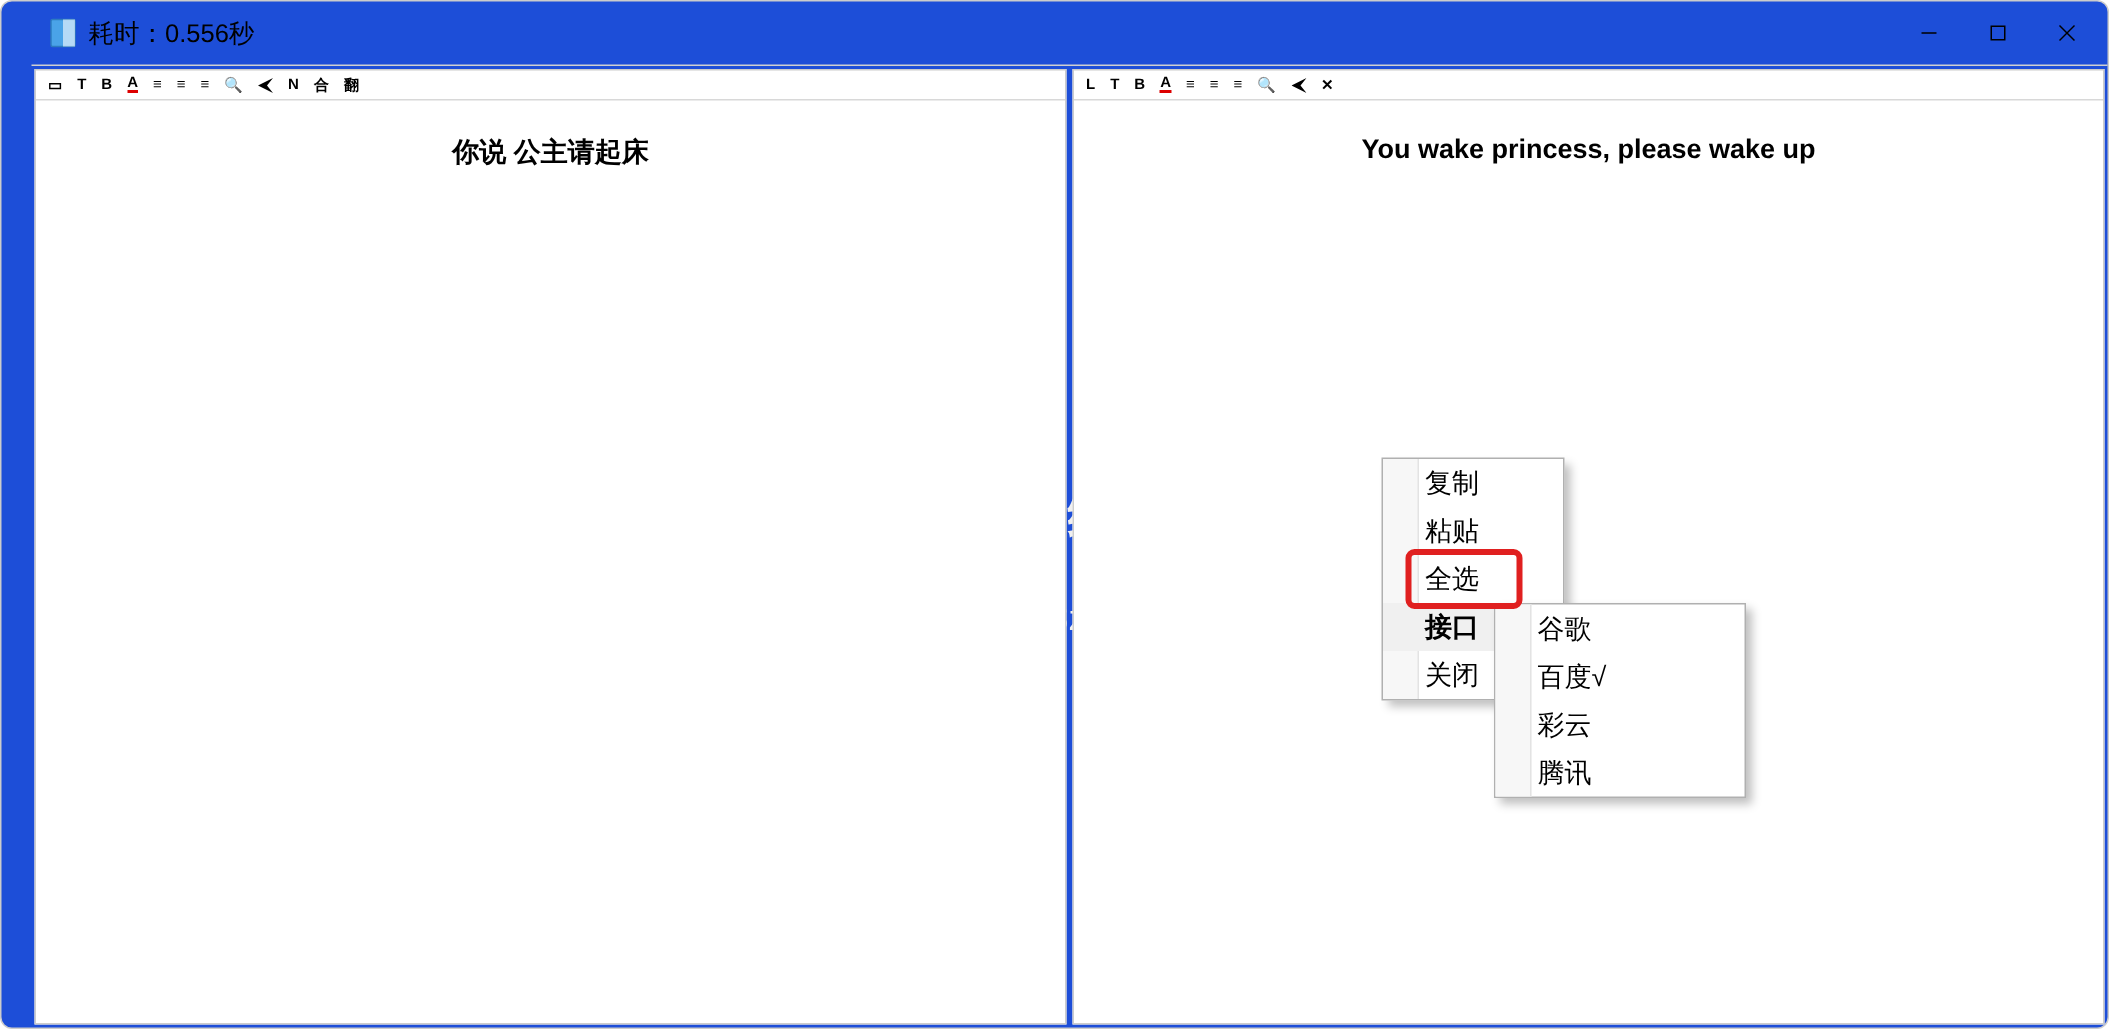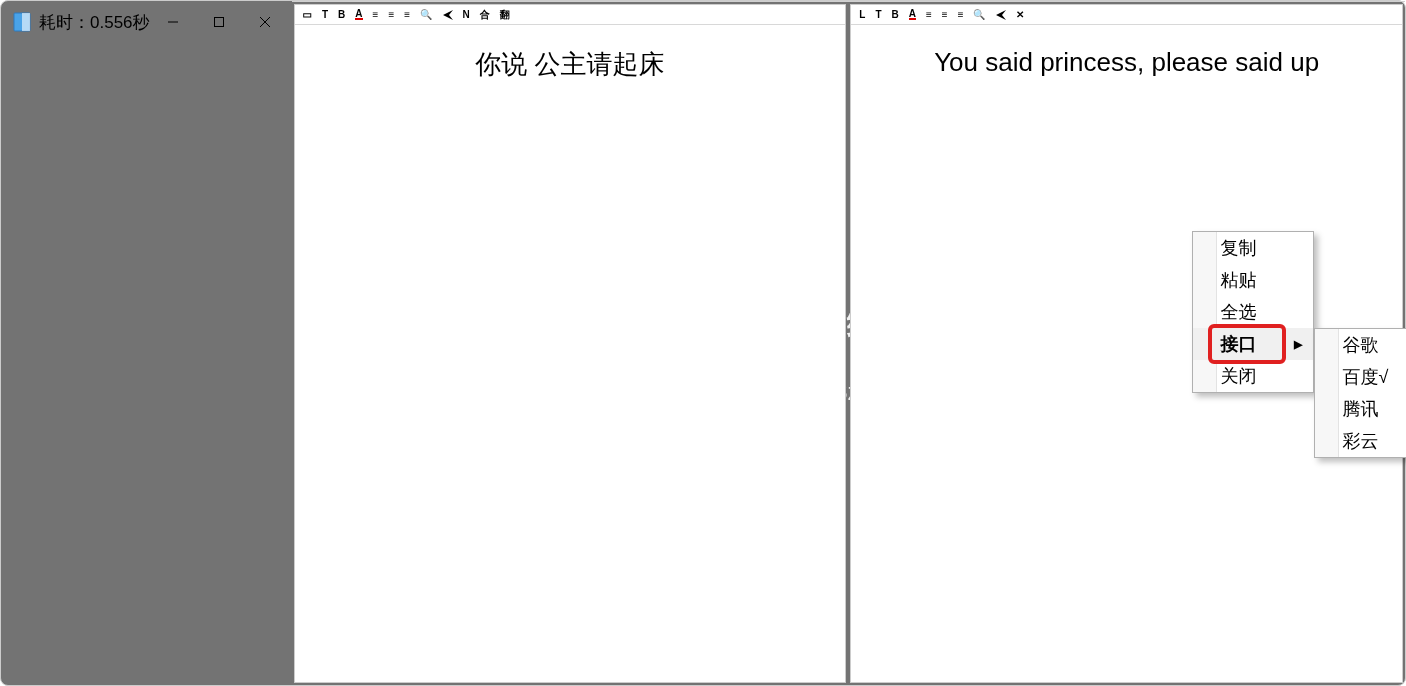--- a/index.html
+++ b/index.html
@@ -1,42 +1,42 @@
 <!DOCTYPE html>
 <html><head>
 <meta charset="utf-8">
 <style>
   * { box-sizing: border-box; margin: 0; padding: 0; }
   html, body { width: 1406px; height: 686px; font-family: "Microsoft YaHei", "Segoe UI", sans-serif; background: #fff; overflow: hidden; }
-  .window { width: 100%; height: 100%; border: 1px solid #ccc; border-radius: 8px; display: flex; flex-direction: row; background: #737373; }
+  .window { width: 100%; height: 100%; border: 1px solid #ccc; border-radius: 8px; display: flex; flex-direction: column; background: #1d4ed8; padding-left: 20px; }
   .titlebar { height: 42px; display: flex; align-items: center; padding: 0 4px 0 12px; }
   .titlebar .app-icon { width: 18px; height: 20px; margin-right: 8px; display: inline-flex; }
   .titlebar .title-text { font-size: 17px; color: #000; flex: 0 0 auto; }
   .titlebar .spacer { flex: 1 1 auto; }
   .win-btn { width: 46px; height: 32px; display: flex; align-items: center; justify-content: center; }
   .win-btn svg { width: 12px; height: 12px; }
   .content { flex: 1 1 auto; display: flex; border-top: 1px solid #d0d0d0; position: relative; }
   .pane { flex: 1 1 50%; display: flex; flex-direction: column; border: 1px solid #ccc; margin: 2px; background: #fff; position: relative; }
   .pane-toolbar { height: 20px; border-bottom: 1px solid #d8d8d8; display: flex; align-items: center; gap: 10px; padding: 0 8px; font-size: 10px; font-weight: bold; color: #000; font-family: Arial, sans-serif; }
   .pane-toolbar .tb { display: inline-flex; align-items: center; justify-content: center; cursor: pointer; }
   .pane-toolbar .underline-red { color: #000; border-bottom: 2px solid #d00; line-height: 8px; }
   .pane-body { flex: 1 1 auto; position: relative; }
-  .main-text { text-align: center; font-size: 26px; color: #000; padding-top: 22px; }
+  .main-text { text-align: center; font-size: 18px; color: #000; padding-top: 22px; font-weight: bold; }
   .watermark { position: absolute; left: 50%; top: 50%; transform: translate(-50%, -55%); pointer-events: none; display: flex; flex-direction: column; align-items: center; }
   .watermark .logo { width: 110px; height: 110px; border: 10px solid #f0f0f0; border-radius: 50%; display: flex; align-items: center; justify-content: center; }
   .watermark .logo-inner { width: 60px; height: 30px; border-radius: 30px 30px 0 0; background: #f0f0f0; position: relative; }
   .watermark .txt { font-size: 38px; font-weight: bold; color: #f0f0f0; letter-spacing: 2px; }
   .watermark .url { font-size: 24px; color: #f0f0f0; }
-  .ctx-menu { position: absolute; background: #fff; border: 1px solid #b0b0b0; box-shadow: 4px 4px 6px rgba(0,0,0,0.25); font-size: 18px; }
+  .ctx-menu { position: absolute; background: #fff; border: 1px solid #b0b0b0; box-shadow: 4px 4px 6px rgba(0,0,0,0.25); font-size: 18px; margin-top: 32px; }
   .ctx-menu .row { height: 32px; display: flex; align-items: center; padding: 0 14px 0 28px; white-space: nowrap; position: relative; }
   .ctx-menu .row.hl { background: #f0f0f0; font-weight: bold; }
   .ctx-menu .arrow { position: absolute; right: 10px; font-size: 11px; }
   .ctx-primary { left: 900px; top: 229px; width: 122px; }
   .ctx-primary .icon-col { position: absolute; left: 0; top: 0; bottom: 0; width: 24px; border-right: 1px solid #e3e3e3; background: #f7f7f7; }
-  .ctx-secondary { left: 1022px; top: 326px; width: 168px; }
+  .ctx-secondary { left: 975px; top: 326px; width: 168px; }
   .ctx-secondary .icon-col { position: absolute; left: 0; top: 0; bottom: 0; width: 24px; border-right: 1px solid #e3e3e3; background: #f7f7f7; }
   .red-box { position: absolute; border: 4px solid #e02020; border-radius: 6px; pointer-events: none; }
   .red-box.rb1 { left: 916px; top: 322px; width: 78px; height: 40px; }
 </style>
 </head>
 <body>
 
 <div class="window">
   <div class="titlebar">
     <span class="app-icon">
@@ -112,21 +112,21 @@
         <span class="tb">≡</span>
         <span class="tb">🔍</span>
         <span class="tb">
             <svg width="10" height="10" viewBox="0 0 10 10">
               <path d="M0 5 L10 0 L6 5 L10 10 Z" fill="#000"></path>
             </svg>
           </span>
         <span class="tb">✕</span>
       </div>
       <div class="pane-body">
-        <div class="main-text">You said princess, please said up</div>
+        <div class="main-text">You wake princess, please wake up</div>
       </div>
     </div>
 
     <div class="ctx-menu ctx-primary">
       <div class="icon-col"></div>
       <div class="row">
           <span>复制</span>
         </div>
       <div class="row">
           <span>粘贴</span>
@@ -145,23 +145,23 @@
 
     <div class="ctx-menu ctx-secondary">
       <div class="icon-col"></div>
       <div class="row">
           <span>谷歌</span>
         </div>
       <div class="row">
           <span>百度√</span>
         </div>
       <div class="row">
-          <span>腾讯</span>
+          <span>彩云</span>
         </div>
       <div class="row">
-          <span>彩云</span>
+          <span>腾讯</span>
         </div>
     </div>
 
     <div class="red-box rb1"></div>
 
   </div>
 </div>
 
 </body></html>

